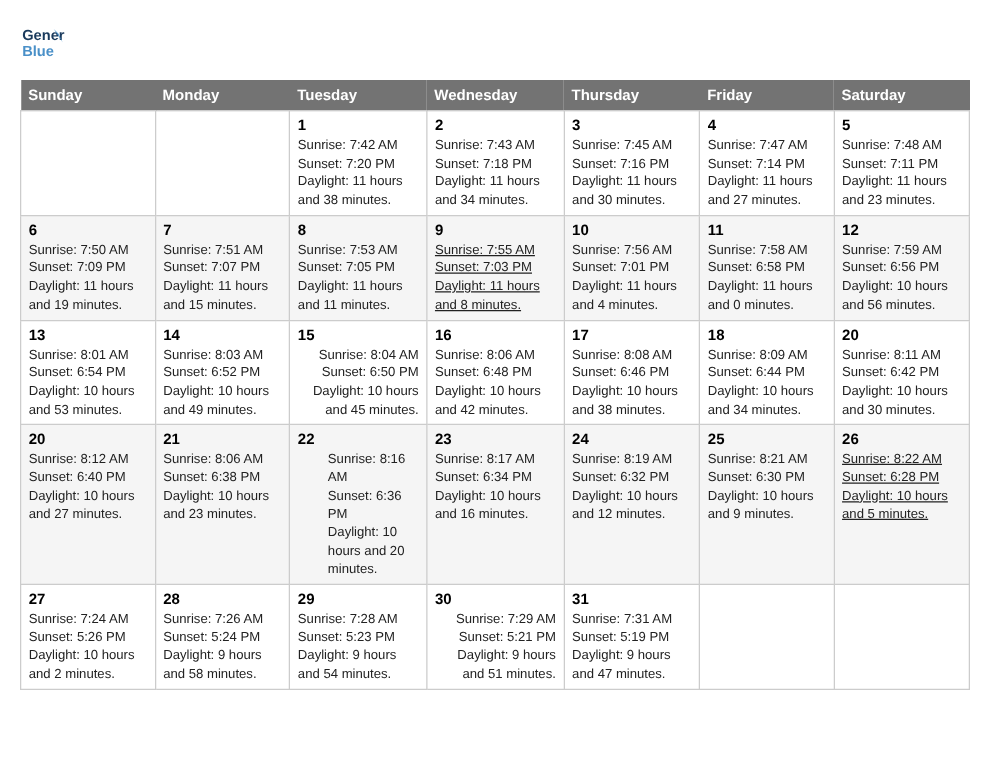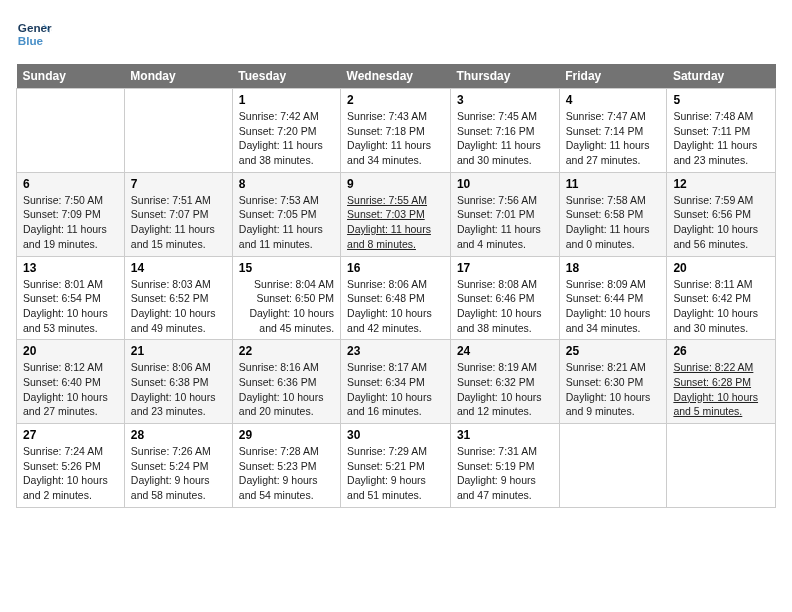--- a/index.html
+++ b/index.html
@@ -241,21 +241,21 @@
 Daylight: 10 hours and 27 minutes.</div>
         </td>
         <td>
           <span class="day-num">21</span>
           <div class="day-info" style="white-space: pre-line;">Sunrise: 8:06 AM
 Sunset: 6:38 PM
 Daylight: 10 hours and 23 minutes.</div>
         </td>
         <td>
           <span class="day-num">22</span>
-          <div class="day-info" style="white-space: pre-line;">Sunrise: 8:16 AM
+          <div class="day-info" style="white-space: pre-line; margin-left: 24px;">Sunrise: 8:16 AM
 Sunset: 6:36 PM
 Daylight: 10 hours and 20 minutes.</div>
         </td>
         <td>
           <span class="day-num">23</span>
           <div class="day-info" style="white-space: pre-line;">Sunrise: 8:17 AM
 Sunset: 6:34 PM
 Daylight: 10 hours and 16 minutes.</div>
         </td>
         <td>
@@ -291,21 +291,21 @@
 Daylight: 9 hours and 58 minutes.</div>
         </td>
         <td>
           <span class="day-num">29</span>
           <div class="day-info" style="white-space: pre-line;">Sunrise: 7:28 AM
 Sunset: 5:23 PM
 Daylight: 9 hours and 54 minutes.</div>
         </td>
         <td>
           <span class="day-num">30</span>
-          <div class="day-info" style="white-space: pre-line;">Sunrise: 7:29 AM
+          <div class="day-info" style="white-space: pre-line; text-align: right;">Sunrise: 7:29 AM
 Sunset: 5:21 PM
 Daylight: 9 hours and 51 minutes.</div>
         </td>
         <td>
           <span class="day-num">31</span>
           <div class="day-info" style="white-space: pre-line;">Sunrise: 7:31 AM
 Sunset: 5:19 PM
 Daylight: 9 hours and 47 minutes.</div>
         </td>
         <td class="empty-cell"></td>

